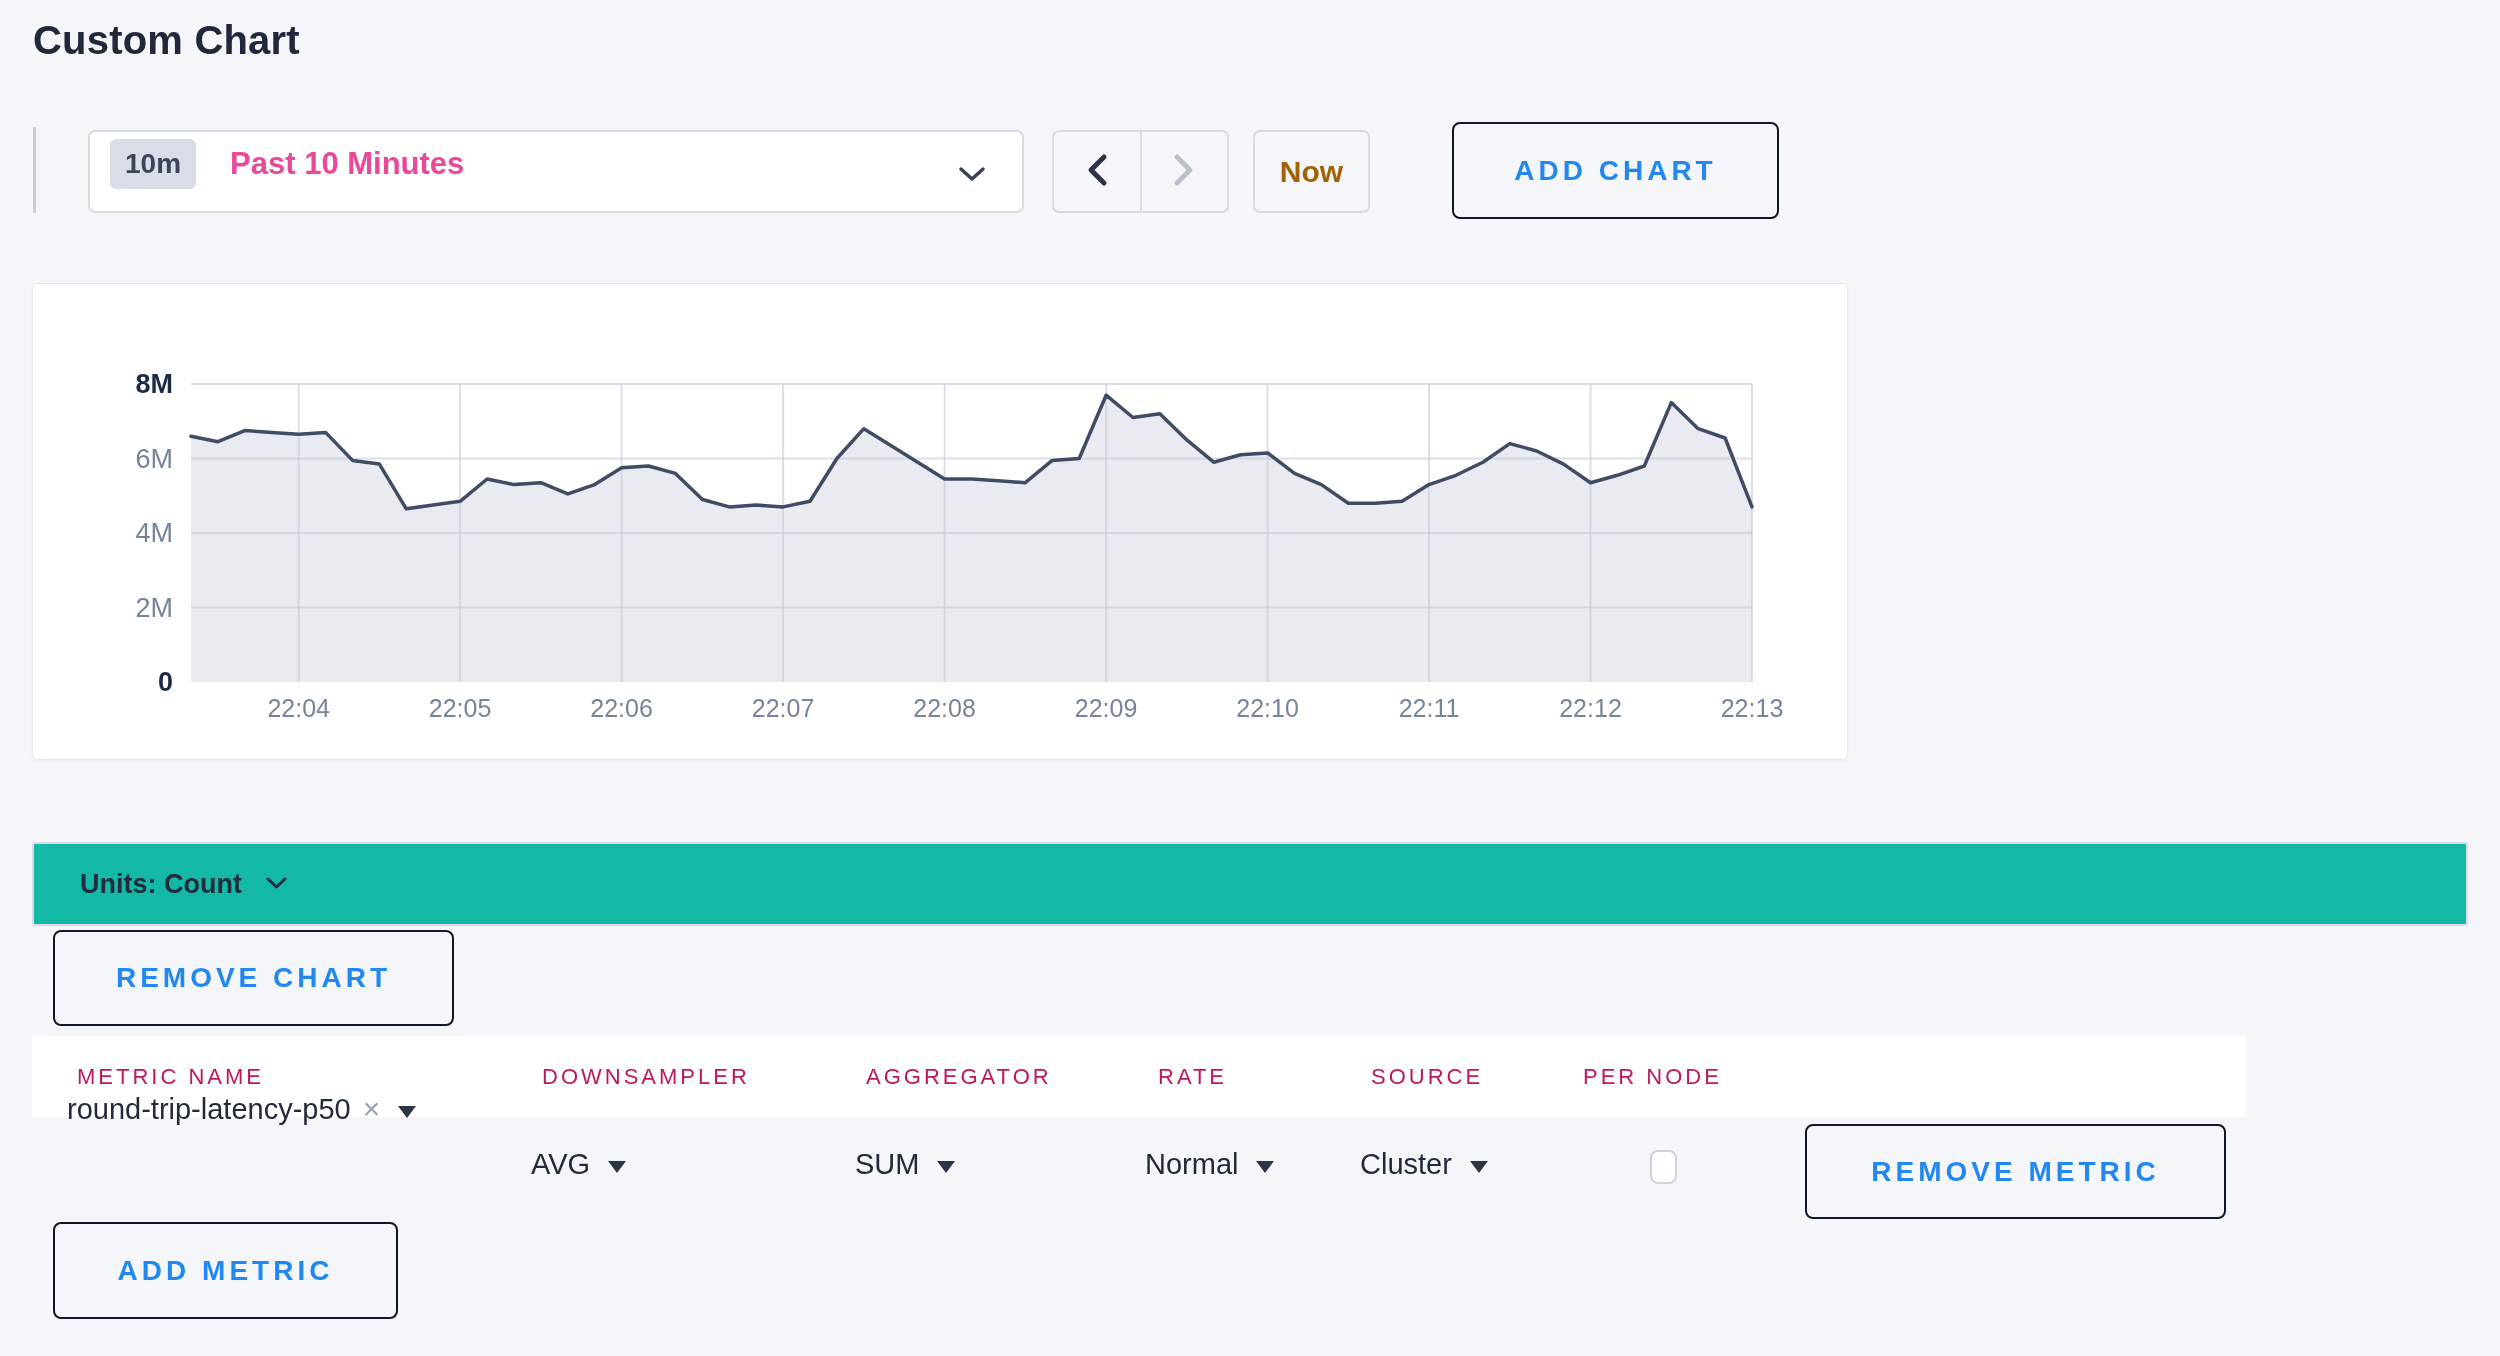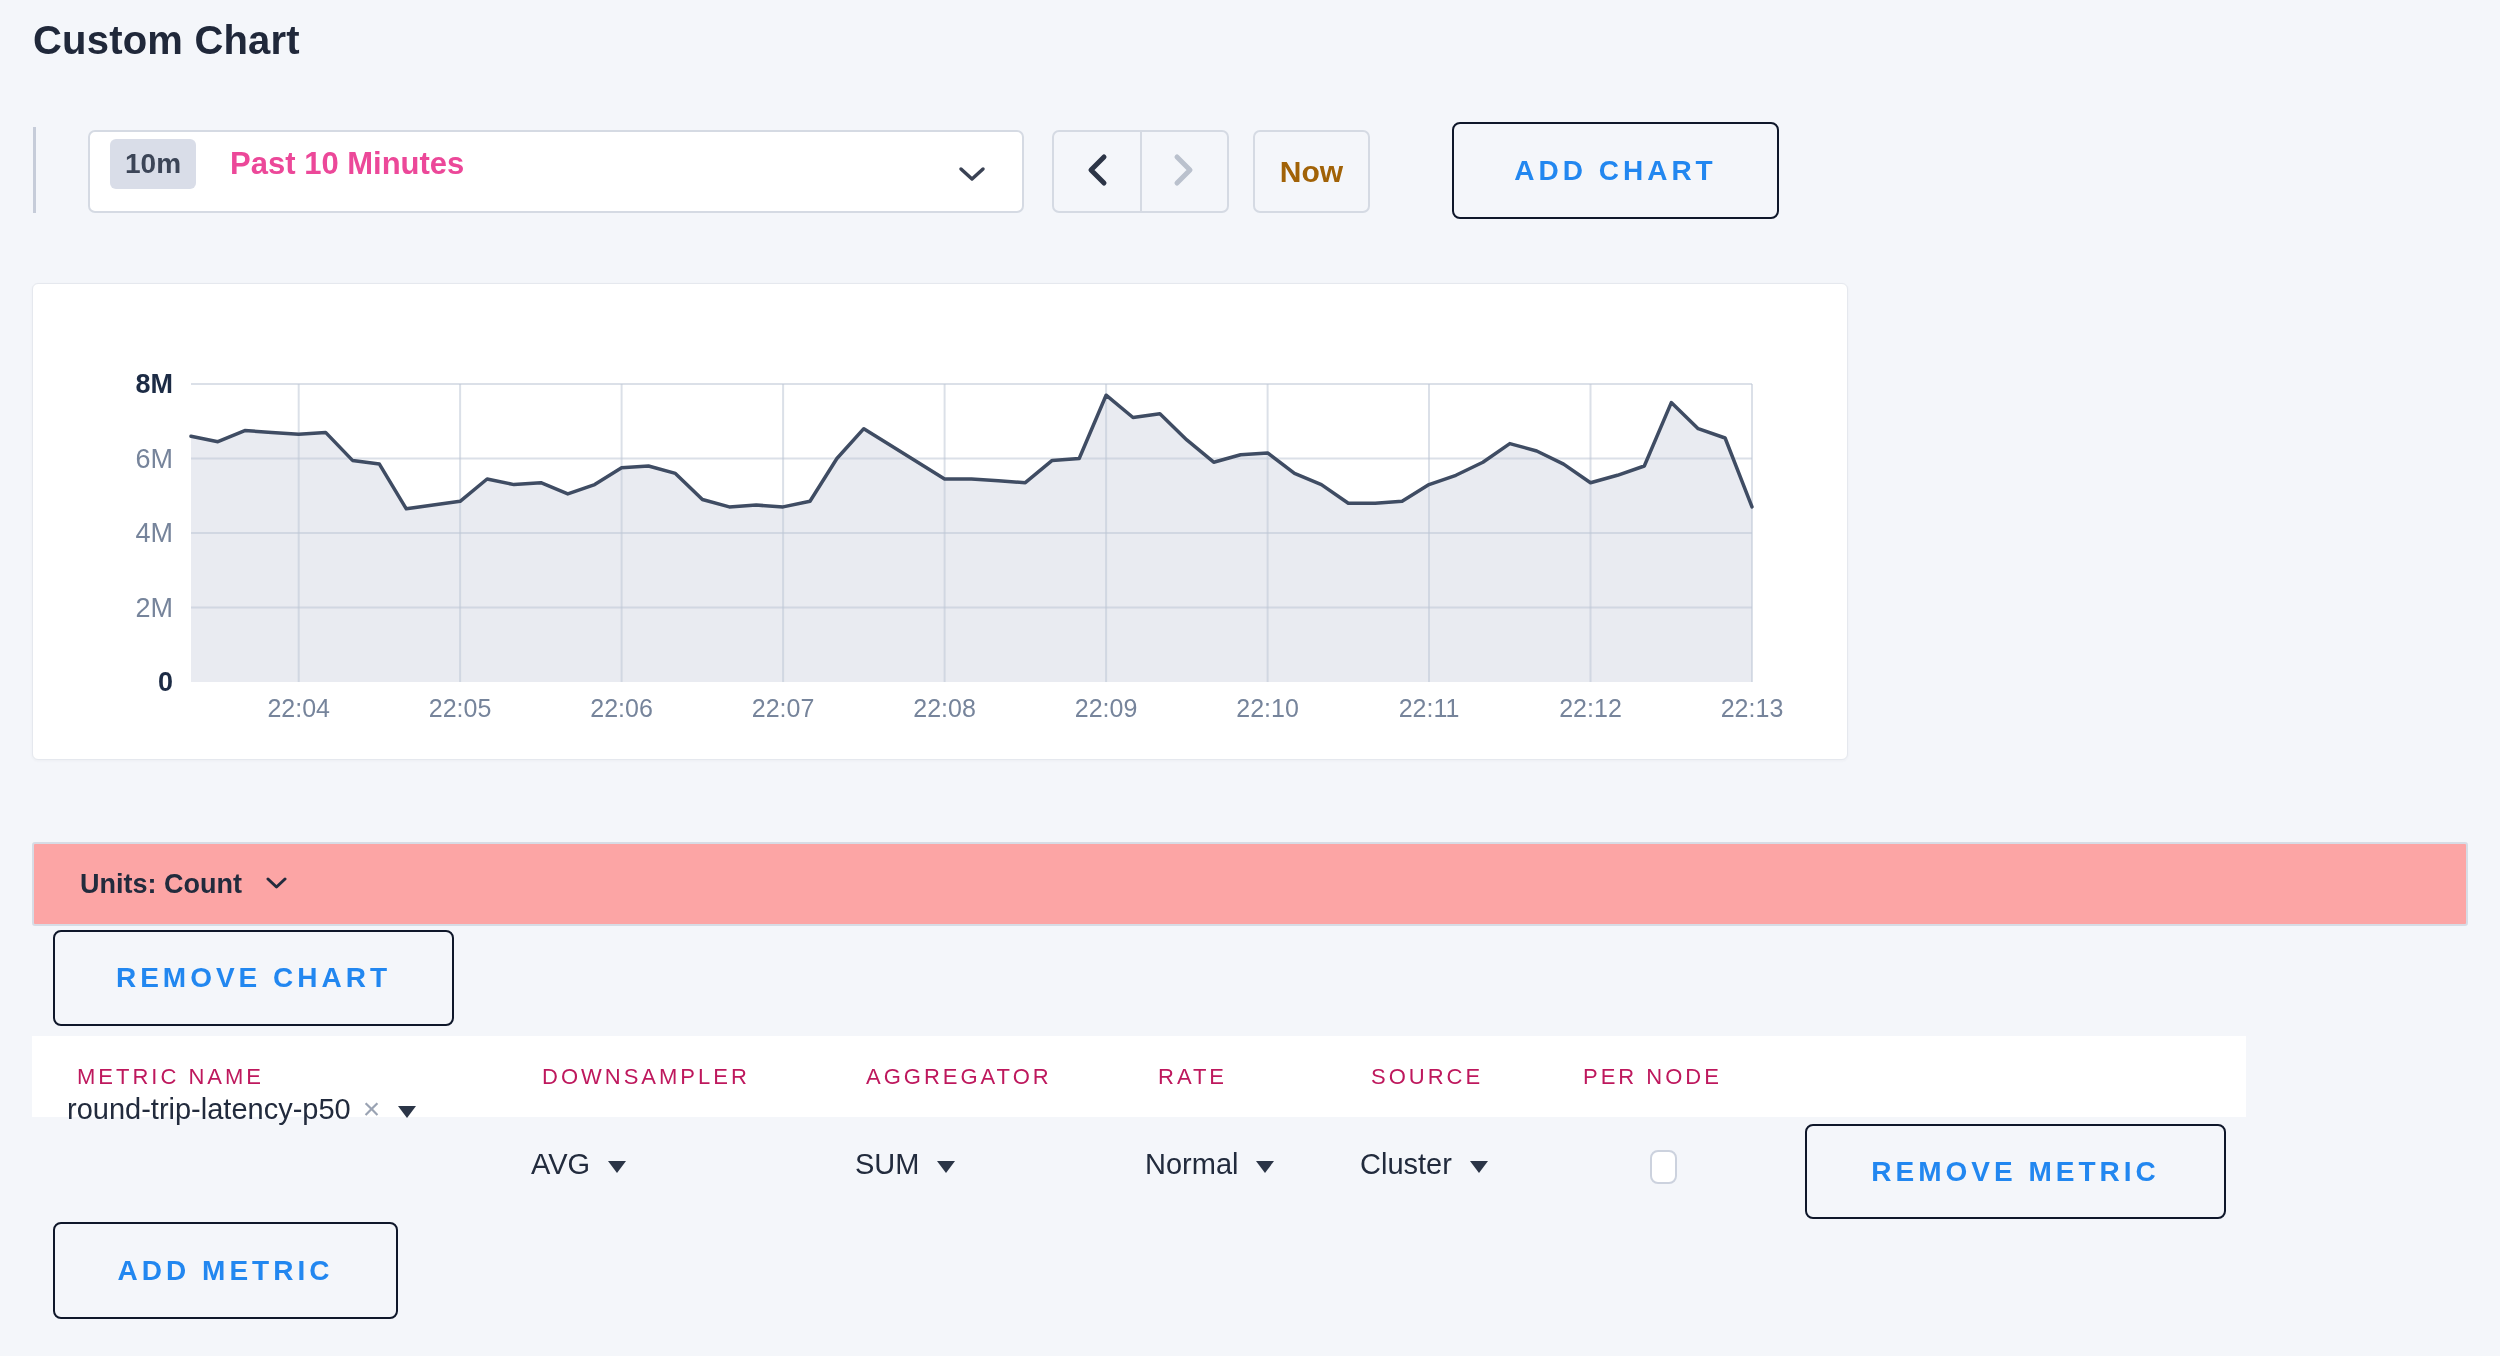--- a/index.html
+++ b/index.html
@@ -55,21 +55,21 @@
   .chart-card {
     position:absolute; left:32px; top:283px; width:1816px; height:477px;
     background:#ffffff; border:1px solid #e5e8ee; border-radius:6px;
     box-shadow:0 1px 3px rgba(40,50,70,.04);
   }
   .chart-card svg { display:block; }
 
   
   .units-bar {
     position:absolute; left:32px; top:842px; width:2436px; height:84px;
-    background:#fca5a5; border:2px solid #d7dce5; border-radius:3px;
+    background:#14b8a6; border:2px solid #d7dce5; border-radius:3px;
     display:flex; align-items:center; padding-left:46px; cursor:pointer;
   }
   .units-label { font-size:27px; font-weight:700; color:#222b3d; }
   .units-bar .chev { margin-left:24px; margin-top:4px; }
 
   
   .table-header {
     position:absolute; left:32px; top:1036px; width:2214px; height:81px; background:#ffffff;
   }
   .th {

